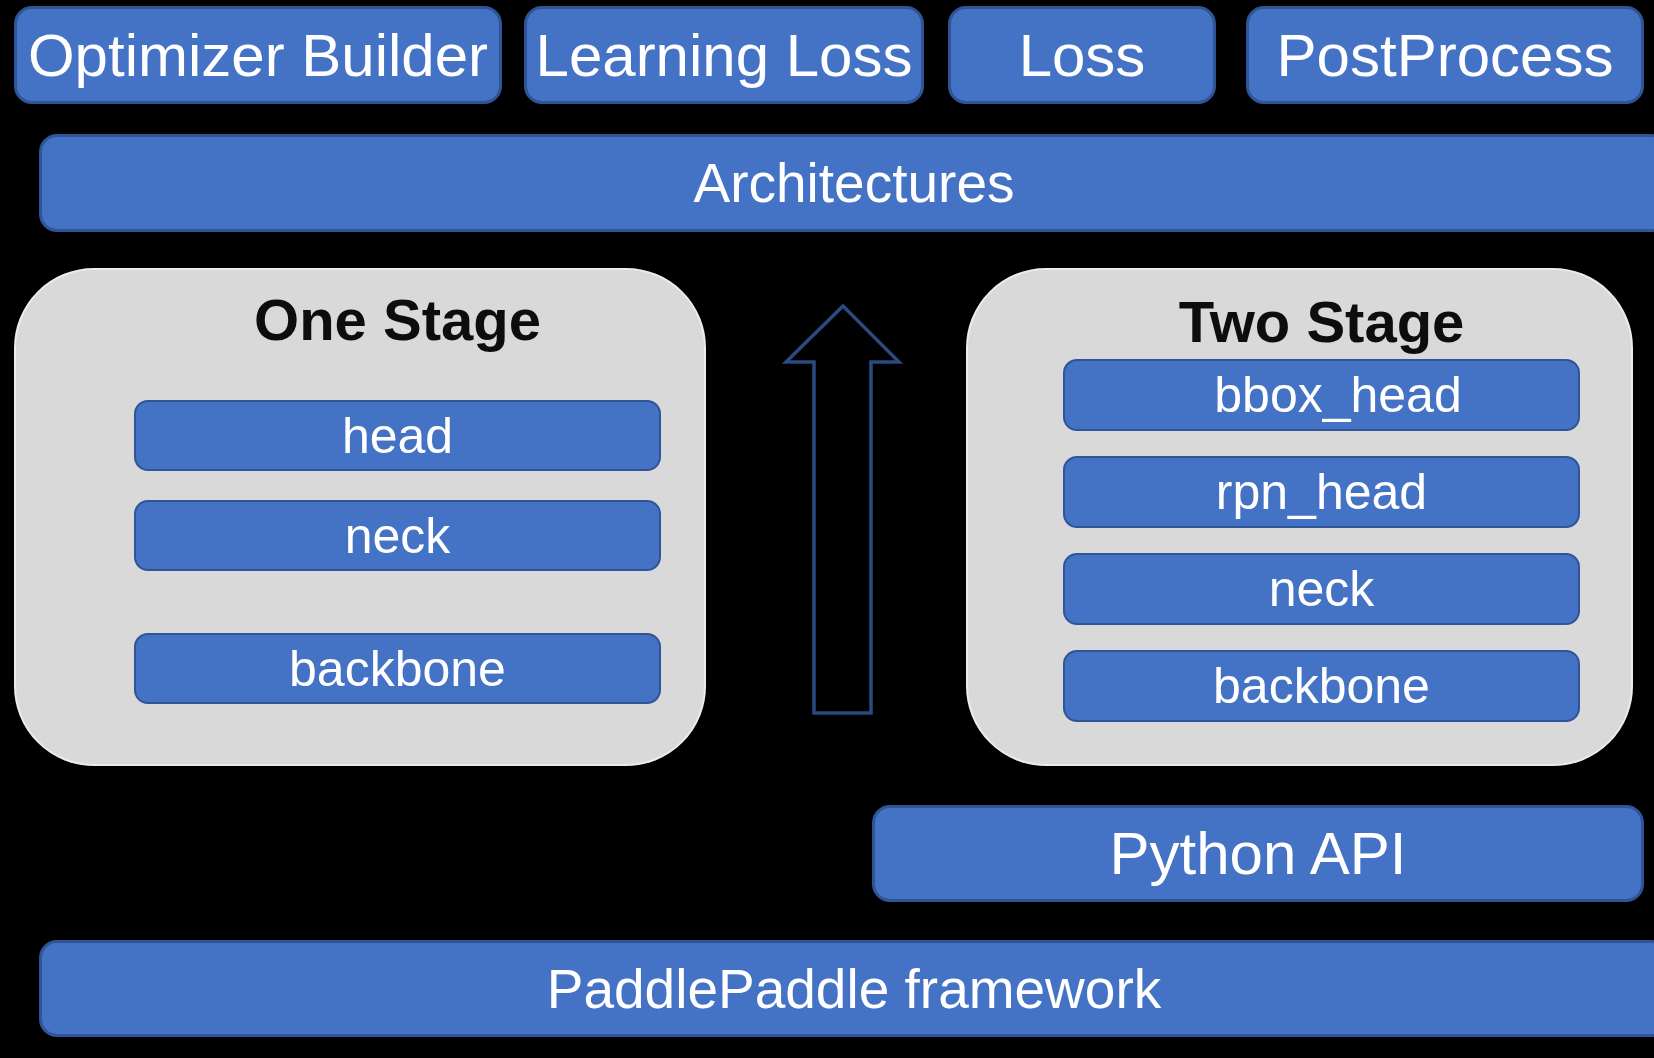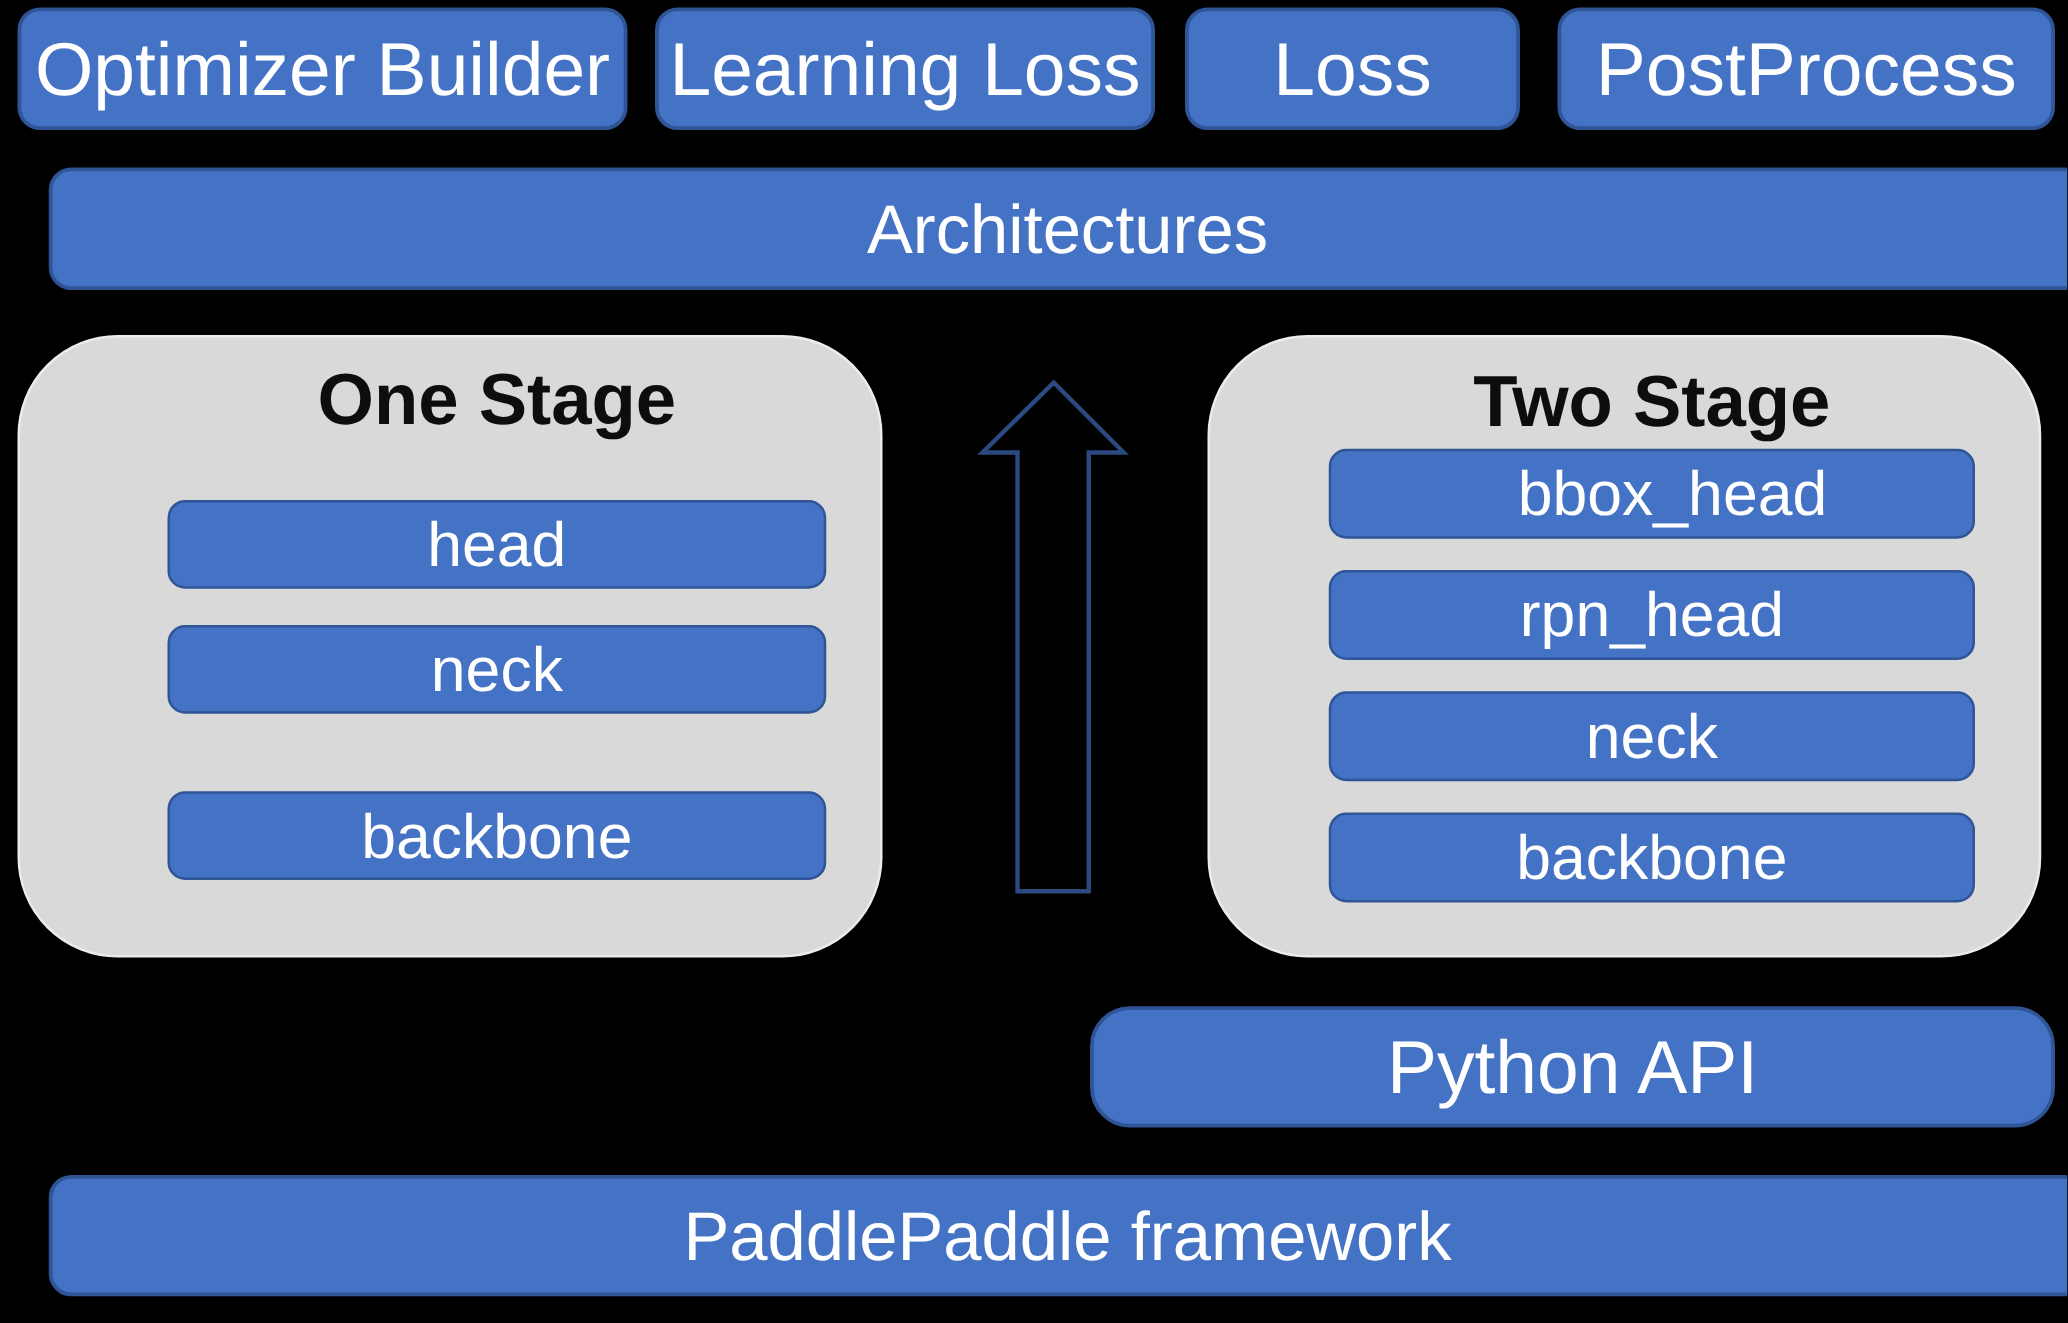--- a/index.html
+++ b/index.html
@@ -72,17 +72,17 @@
     <polygon points="73,13 129,69 101,69 101,420 44,420 44,69 16,69" fill="none" stroke="var(--arrow-stroke, #2A4A80)" stroke-width="3.5"></polygon>
   </svg>
 
   <div class="panel" style="left:966px; top:268px; width:667px; height:498px;"></div>
   <div class="panel-title" style="left:1063px; top:288px; width:517px;">Two Stage</div>
   <div class="layerbar" style="left:1063px; top:359px; width:517px; height:72px;padding-left:33px;">bbox_head</div>
   <div class="layerbar" style="left:1063px; top:456px; width:517px; height:72px;">rpn_head</div>
   <div class="layerbar" style="left:1063px; top:553px; width:517px; height:72px;">neck</div>
   <div class="layerbar" style="left:1063px; top:650px; width:517px; height:72px;">backbone</div>
 
-  <div class="bluebox" style="left:872px; top:805px; width:772px; height:97px;border-radius:32px;">Python API</div>
+  <div class="bluebox" style="left:872px; top:805px; width:772px; height:97px;">Python API</div>
 
   <div class="bluebox wide" style="left:14px; top:940px; width:1630px; height:97px;">PaddlePaddle framework</div>
 
 </div>
 
 </body></html>

